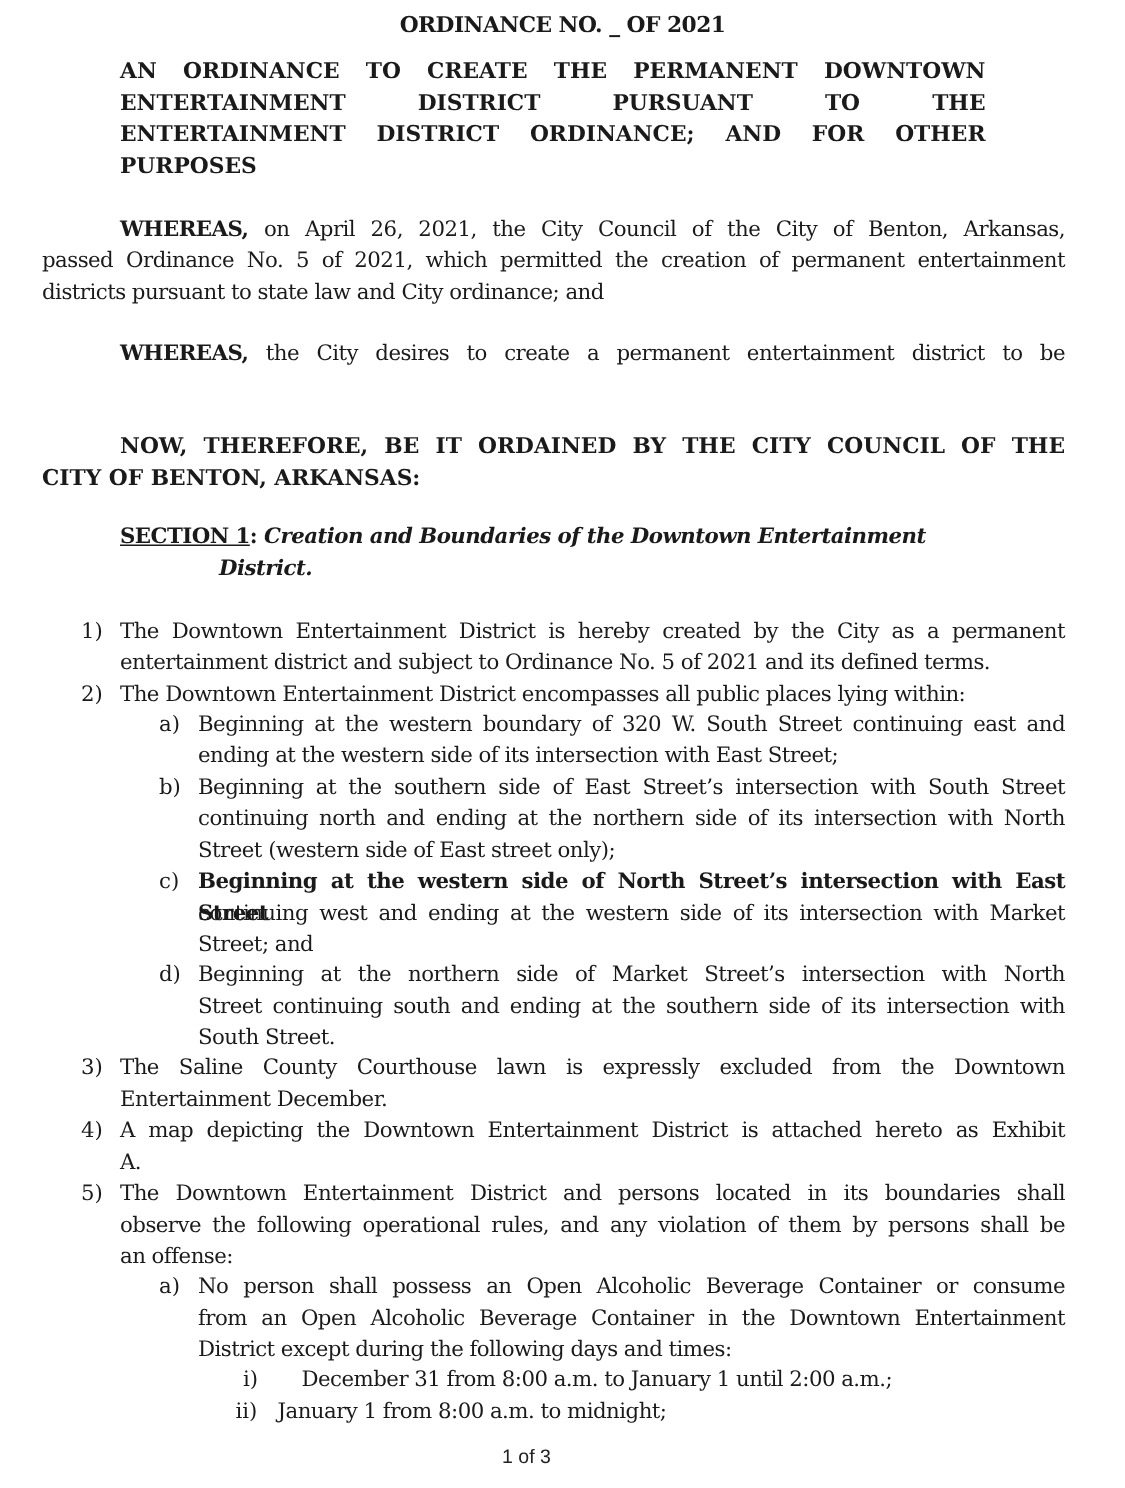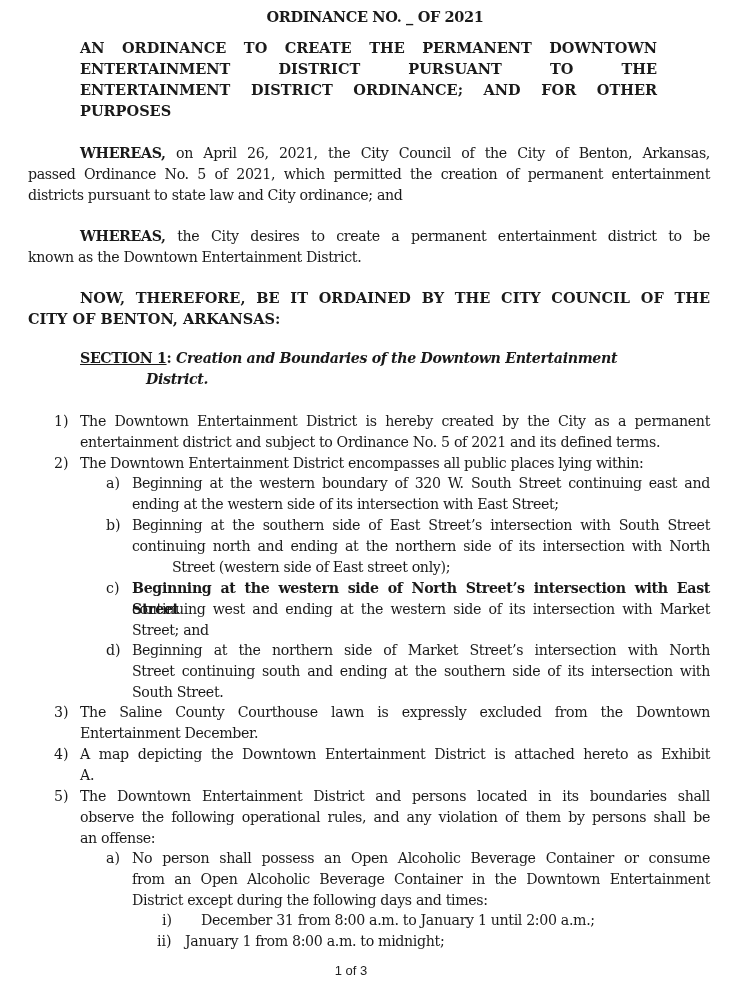--- a/index.html
+++ b/index.html
@@ -29,21 +29,20 @@
   <div class="line caps j" style="left:80px;width:577px;top:37px;">AN ORDINANCE TO CREATE THE PERMANENT DOWNTOWN</div>
   <div class="line caps j" style="left:80px;width:577px;top:58px;">ENTERTAINMENT DISTRICT PURSUANT TO THE</div>
   <div class="line caps j" style="left:80px;width:577px;top:79px;">ENTERTAINMENT DISTRICT ORDINANCE; AND FOR OTHER</div>
   <div class="line caps" style="left:80px;top:100px;">PURPOSES</div>
 
   <div class="line j" style="left:80px;width:630px;top:143px;"><span class="b">WHEREAS,</span><span> on April 26, 2021, the City Council of the City of Benton, Arkansas,</span></div>
   <div class="line j" style="left:28px;width:682px;top:164px;">passed Ordinance No. 5 of 2021, which permitted the creation of permanent entertainment</div>
   <div class="line" style="left:28px;top:185px;">districts pursuant to state law and City ordinance; and</div>
 
   <div class="line j" style="left:80px;width:630px;top:226px;"><span class="b">WHEREAS,</span><span> the City desires to create a permanent entertainment district to be</span></div>
-  <div class="line" style="left:28px;top:247px;">known as the Downtown Entertainment District.</div>
 
   <div class="line caps j" style="left:80px;width:630px;top:287px;">NOW, THEREFORE, BE IT ORDAINED BY THE CITY COUNCIL OF THE</div>
   <div class="line caps" style="left:28px;top:308px;">CITY OF BENTON, ARKANSAS:</div>
 
   <div class="line" style="left:80px;top:348px;"><span class="u">SECTION 1</span><span class="b">: </span><span class="it">Creation and Boundaries of the Downtown Entertainment</span></div>
   <div class="line it" style="left:146px;top:369px;">District.</div>
 
   <div class="num" style="left:54px;top:411px;">1)</div>
   <div class="line j" style="left:80px;width:630px;top:411px;">The Downtown Entertainment District is hereby created by the City as a permanent</div>
   <div class="line" style="left:80px;top:432px;">entertainment district and subject to Ordinance No. 5 of 2021 and its defined terms.</div>
@@ -51,21 +50,21 @@
   <div class="num" style="left:54px;top:453px;">2)</div>
   <div class="line" style="left:80px;top:453px;">The Downtown Entertainment District encompasses all public places lying within:</div>
 
   <div class="num" style="left:106px;top:473px;">a)</div>
   <div class="line j" style="left:132px;width:578px;top:473px;">Beginning at the western boundary of 320 W. South Street continuing east and</div>
   <div class="line" style="left:132px;top:494px;">ending at the western side of its intersection with East Street;</div>
 
   <div class="num" style="left:106px;top:515px;">b)</div>
   <div class="line j" style="left:132px;width:578px;top:515px;">Beginning at the southern side of East Street’s intersection with South Street</div>
   <div class="line j" style="left:132px;width:578px;top:536px;">continuing north and ending at the northern side of its intersection with North</div>
-  <div class="line" style="left:132px;top:557px;margin-left:40px;">Street (western side of East street only);</div>
+  <div class="line" style="left:132px;top:557px;">Street (western side of East street only);</div>
 
   <div class="num" style="left:106px;top:578px;">c)</div>
   <div class="line j" style="left:132px;width:578px;top:578px;font-weight:bold;">Beginning at the western side of North Street’s intersection with East Street</div>
   <div class="line j" style="left:132px;width:578px;top:599px;">continuing west and ending at the western side of its intersection with Market</div>
   <div class="line" style="left:132px;top:620px;">Street; and</div>
 
   <div class="num" style="left:106px;top:640px;">d)</div>
   <div class="line j" style="left:132px;width:578px;top:640px;">Beginning at the northern side of Market Street’s intersection with North</div>
   <div class="line j" style="left:132px;width:578px;top:661px;">Street continuing south and ending at the southern side of its intersection with</div>
   <div class="line" style="left:132px;top:682px;">South Street.</div>

